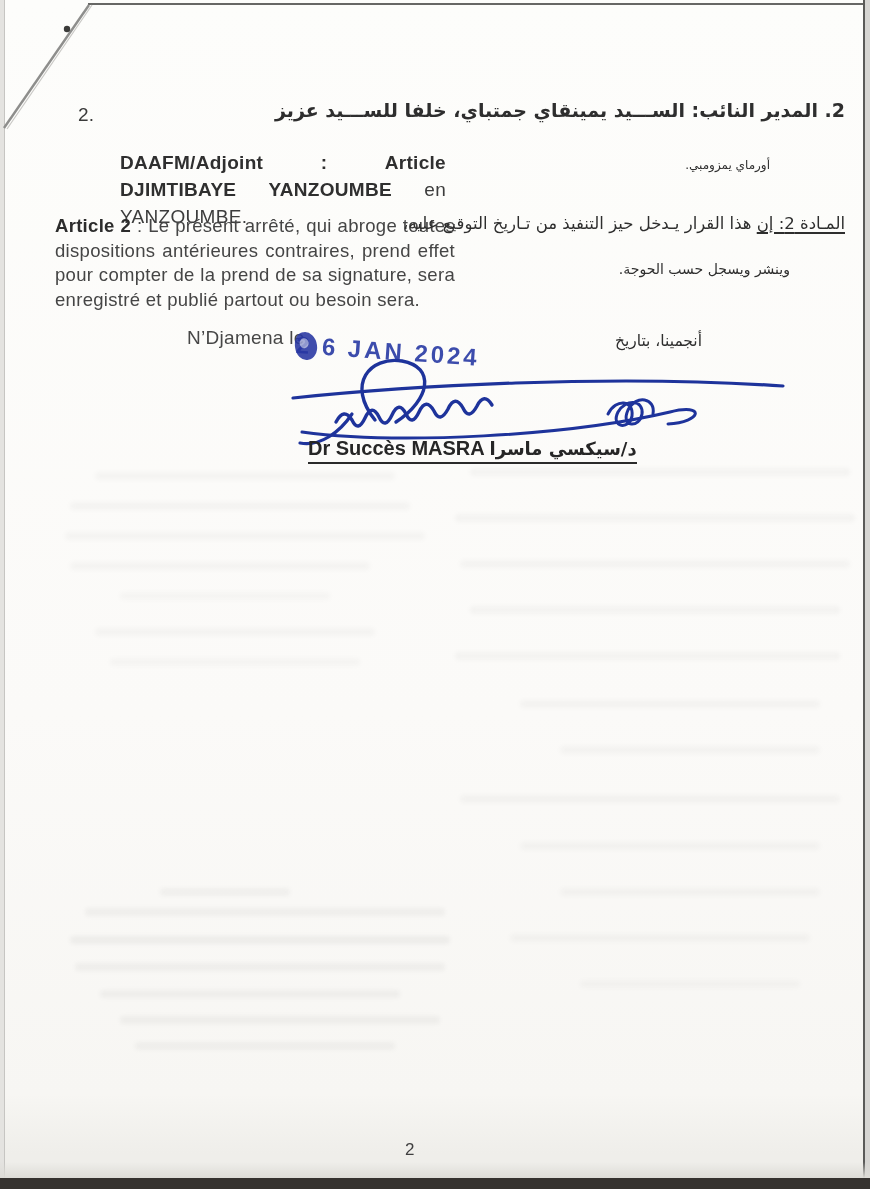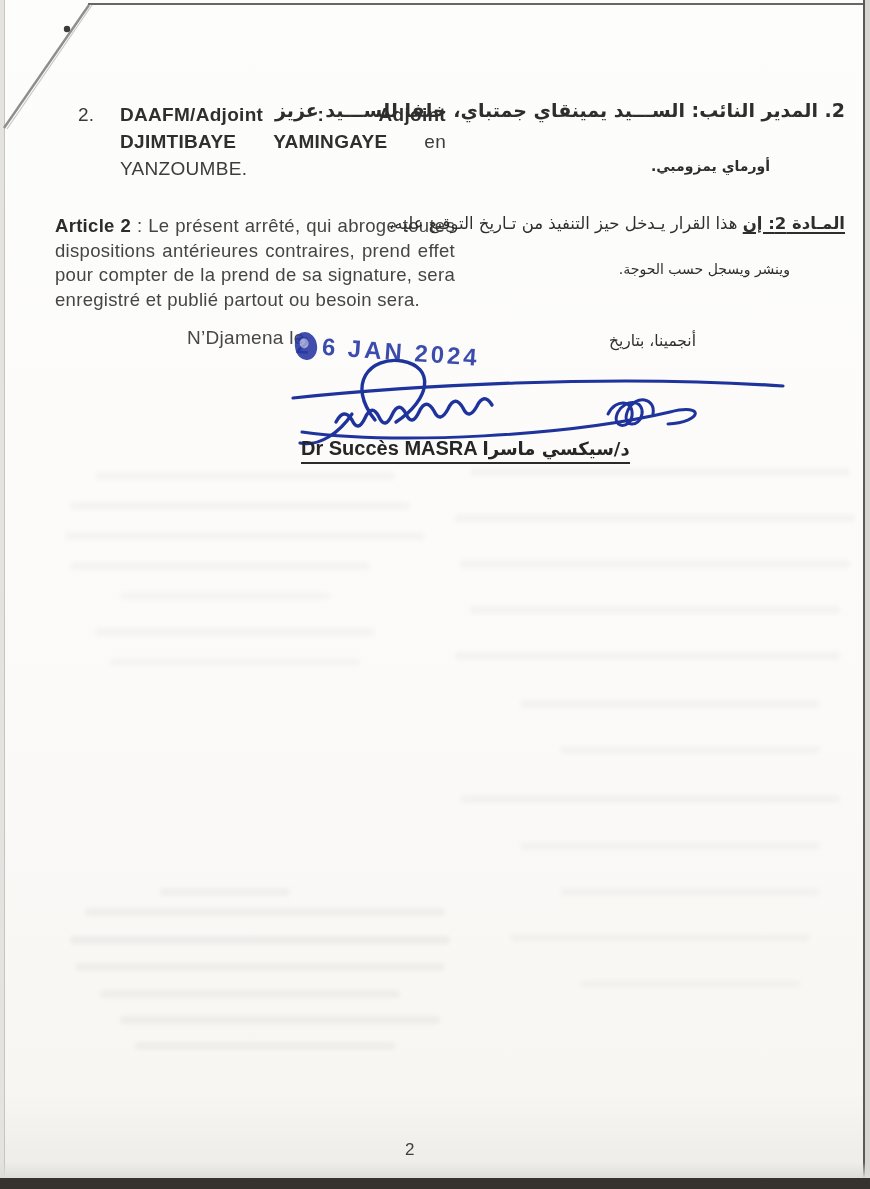--- a/index.html
+++ b/index.html
@@ -16,45 +16,45 @@
   .edge-right-line{position:absolute;right:5px;top:0;bottom:0;width:2px;background:#5a5a58;}
   .edge-top-line{position:absolute;left:88px;right:0;top:3px;height:2px;background:#4c4c4a;opacity:.85;}
   .edge-bottom-band{position:absolute;left:0;right:0;bottom:0;height:11px;background:#35322f;}
   .edge-bottom-fade{position:absolute;left:0;right:0;bottom:11px;height:16px;
     background:linear-gradient(0deg,#dddcd7 0%,rgba(221,220,215,0) 100%);}
   .fold-svg{position:absolute;left:0;top:0;}
   
   .fr{position:absolute;letter-spacing:.3px;}
   .fr-item2{left:78px;top:101px;width:368px;font-size:19px;line-height:27px;}
   .fr-item2 .marker{position:absolute;left:0;top:0;font-weight:bold;color:#3a3a3a;font-weight:normal;}
-  .fr-item2 .body{margin-left:42px;}
+  .fr-item2 .body{margin-left:42px;margin-top:48px;}
   .jline{display:flex;justify-content:space-between;}
   .b{font-weight:bold;color:#2f2f2f;}
   .fr-article{left:55px;top:214px;width:400px;font-size:18.5px;line-height:24.5px;text-align:justify;color:#454545;}
   .fr-article .label{font-weight:bold;color:#2c2c2c;text-decoration-thickness:2px;text-underline-offset:3px;}
   .fr-date{left:187px;top:327px;font-size:19px;color:#474747;}
   
   .stamp{position:absolute;left:297px;top:331px;transform:rotate(4deg);transform-origin:left top;
     color:#2c3ea6;font-weight:bold;font-size:24px;letter-spacing:3px;white-space:nowrap;opacity:.92;}
   .stamp-blob{position:absolute;left:295px;top:332px;width:22px;height:28px;border-radius:46% 54% 50% 50%;
     background:#2736a2;opacity:.88;transform:rotate(-8deg);}
   .stamp-blob:after{content:"";position:absolute;left:5px;top:6px;width:9px;height:10px;border-radius:50%;background:#fdfdfb;opacity:.55;}
   
   .sig-svg{position:absolute;left:278px;top:350px;}
-  .signatory{position:absolute;left:301px;top:437px;font-size:20px;font-weight:bold;color:#262626;
+  .signatory{position:absolute;left:308px;top:437px;font-size:20px;font-weight:bold;color:#262626;
     border-bottom:2px solid #2b2b2b;padding-bottom:2px;white-space:nowrap;}
   .signatory .ar-name{font-family:"DejaVu Sans",sans-serif;font-size:18px;}
   
   .ar{position:absolute;direction:rtl;font-family:"DejaVu Sans",sans-serif;color:#2e2e2e;white-space:nowrap;}
   .ar-item2-l1{right:25px;top:99px;font-size:19px;font-weight:bold;}
-  .ar-item2-l2{right:100px;top:158px;font-size:14px;font-weight:bold;}
+  .ar-item2-l2{right:100px;top:158px;font-size:12px;font-weight:normal;}
   .ar-art-l1{right:25px;top:214px;font-size:16.5px;}
-  .ar-art-l1 .label{font-weight:bold;text-decoration:underline;text-decoration-thickness:1.5px;text-underline-offset:3px;}
+  .ar-art-l1 .label{font-weight:normal;text-decoration:underline;text-decoration-thickness:1.5px;text-underline-offset:3px;}
   .ar-art-l2{right:80px;top:261px;font-size:14px;}
-  .ar-date{right:174px;top:332px;font-size:15.5px;}
+  .ar-date{right:168px;top:332px;font-size:15.5px;}
   
   .page-num{position:absolute;left:405px;top:1140px;font-size:17px;color:#3f3f3f;}
   
   .ghost{position:absolute;height:8px;border-radius:4px;background:#7d7d7b;filter:blur(2.2px);}
 </style>
 </head>
 <body>
 
 <div id="page">
 
@@ -71,25 +71,25 @@
     <line x1="92" y1="5" x2="7" y2="129" stroke="#c9c8c5" stroke-width="1.2"></line>
     <circle cx="67" cy="29" r="3.2" fill="#3b3b39"></circle>
   </svg>
 
   <div class="fr fr-item2">
     <span class="marker">2.</span>
     <div class="body">
       <div class="jline">
         <span class="b">DAAFM/Adjoint</span>
         <span class="b">:</span>
-        <span class="b">Adjoint</span>
+        <span class="b">Article</span>
       </div>
       <div class="jline">
         <span class="b">DJIMTIBAYE</span>
-        <span class="b">YAMINGAYE</span>
+        <span class="b">YANZOUMBE</span>
         <span>en</span>
       </div>
       <div>YANZOUMBE.</div>
     </div>
   </div>
 
   <div class="fr fr-article">
     <span class="label">Article 2</span><span> : Le présent arrêté, qui abroge toutes dispositions antérieures contraires, prend effet pour compter de la prend de sa signature, sera enregistré et publié partout ou besoin sera.</span>
   </div>
 

